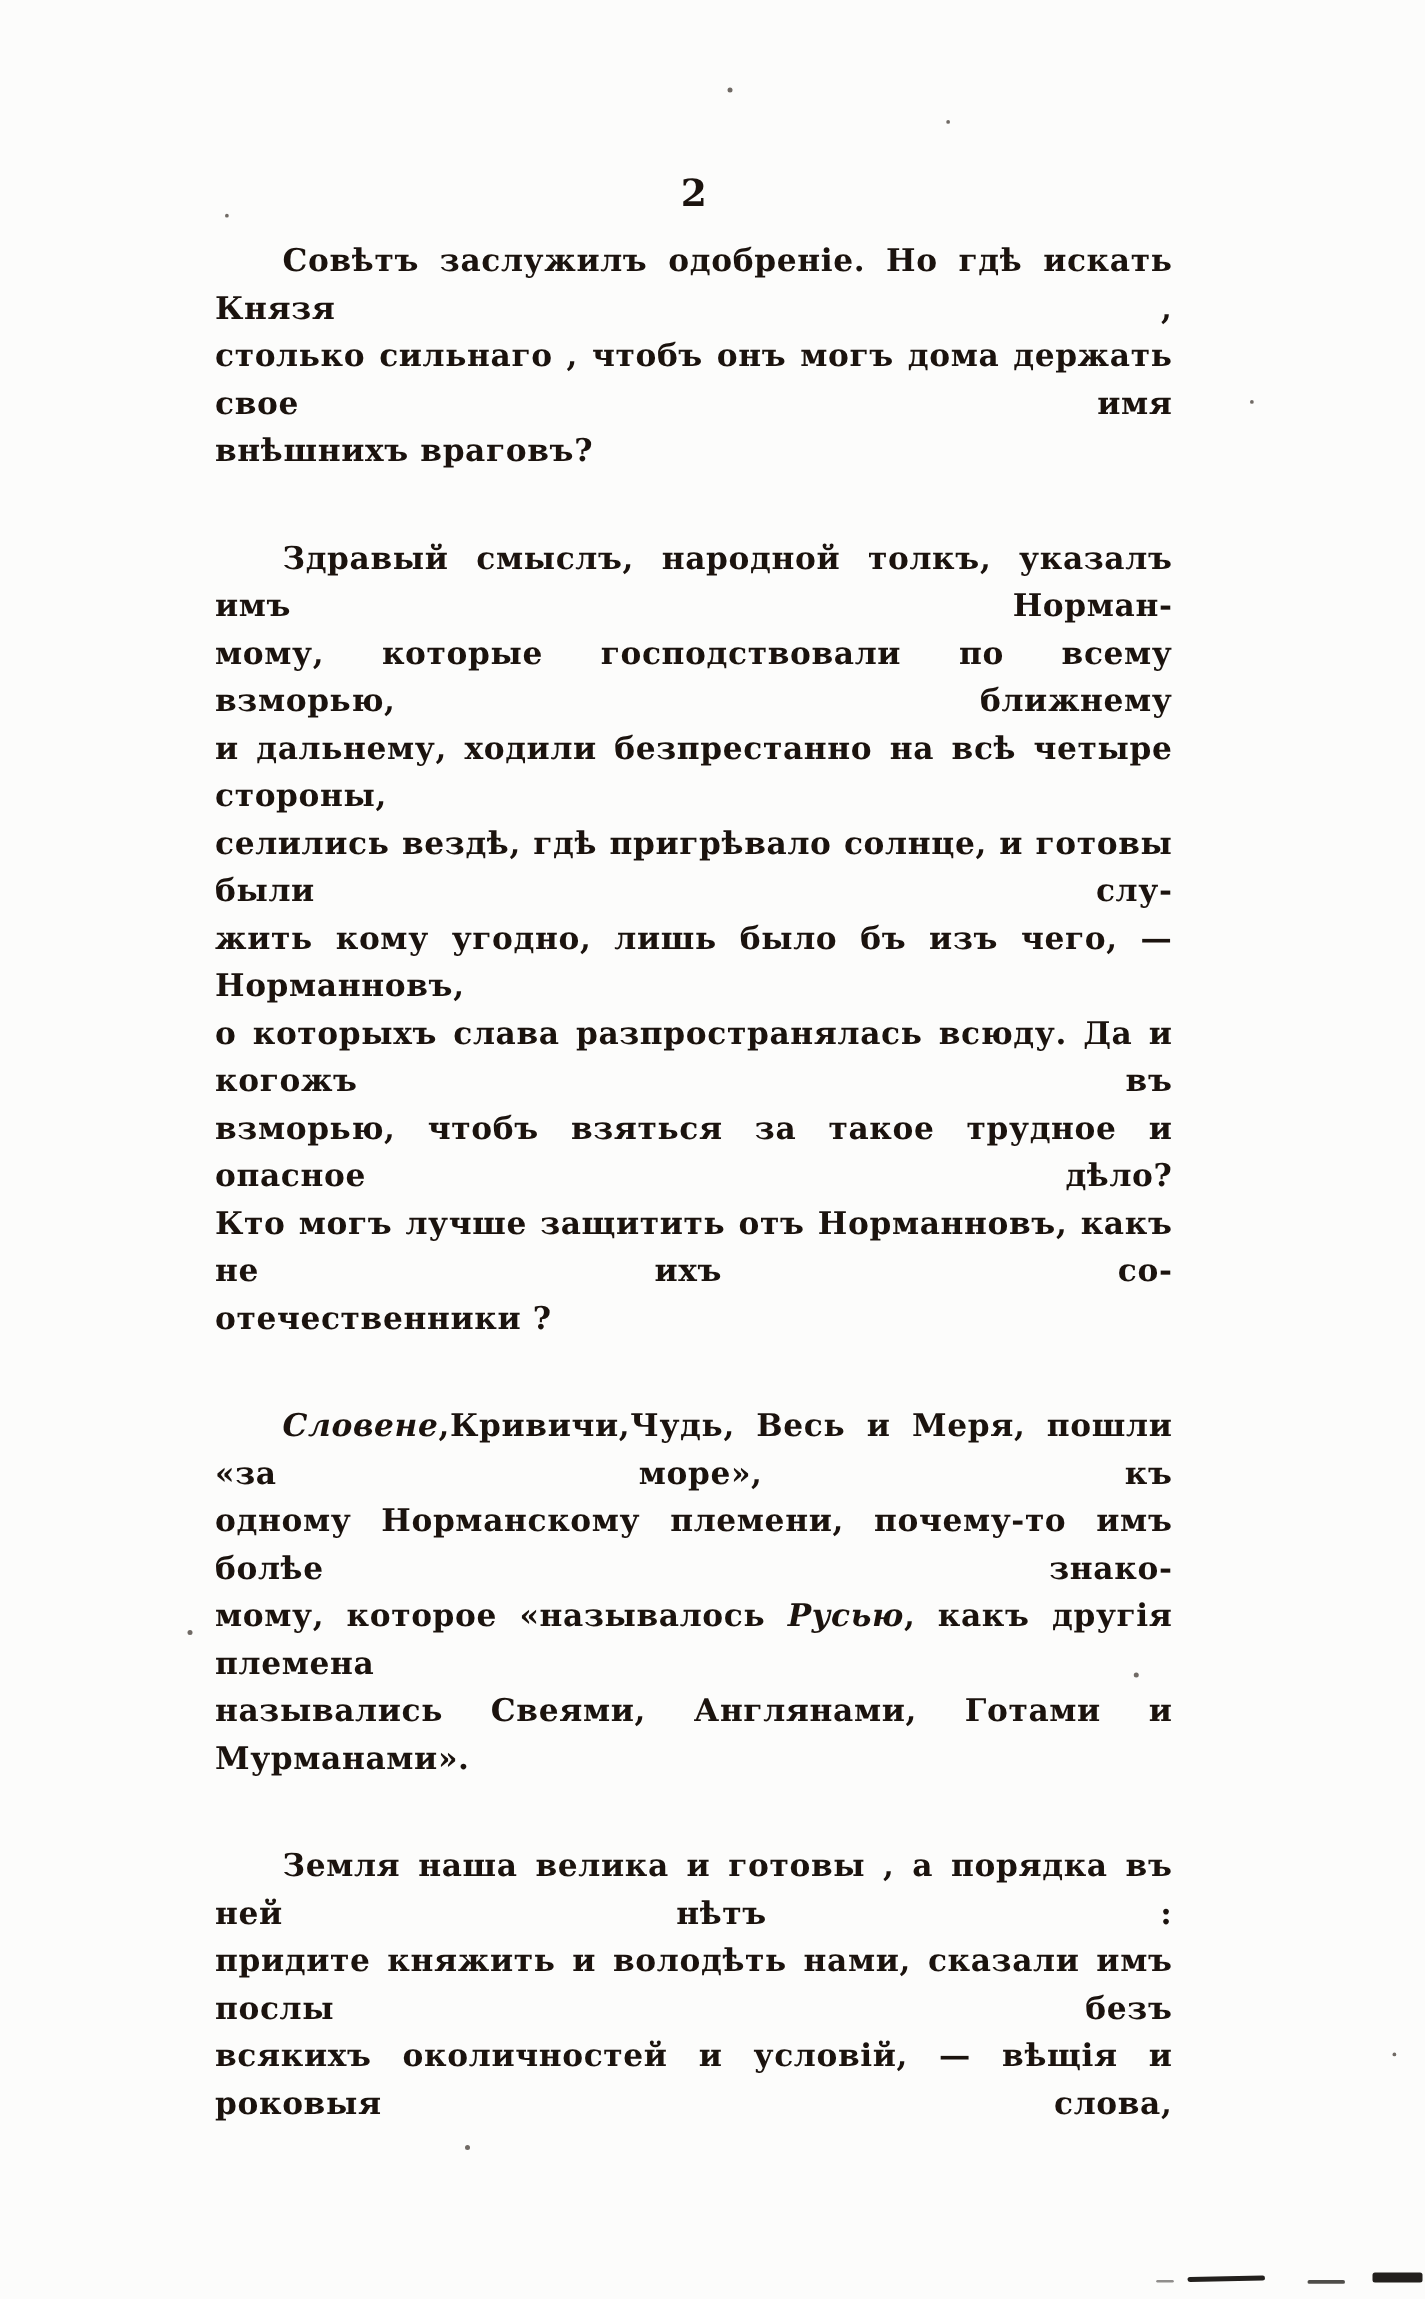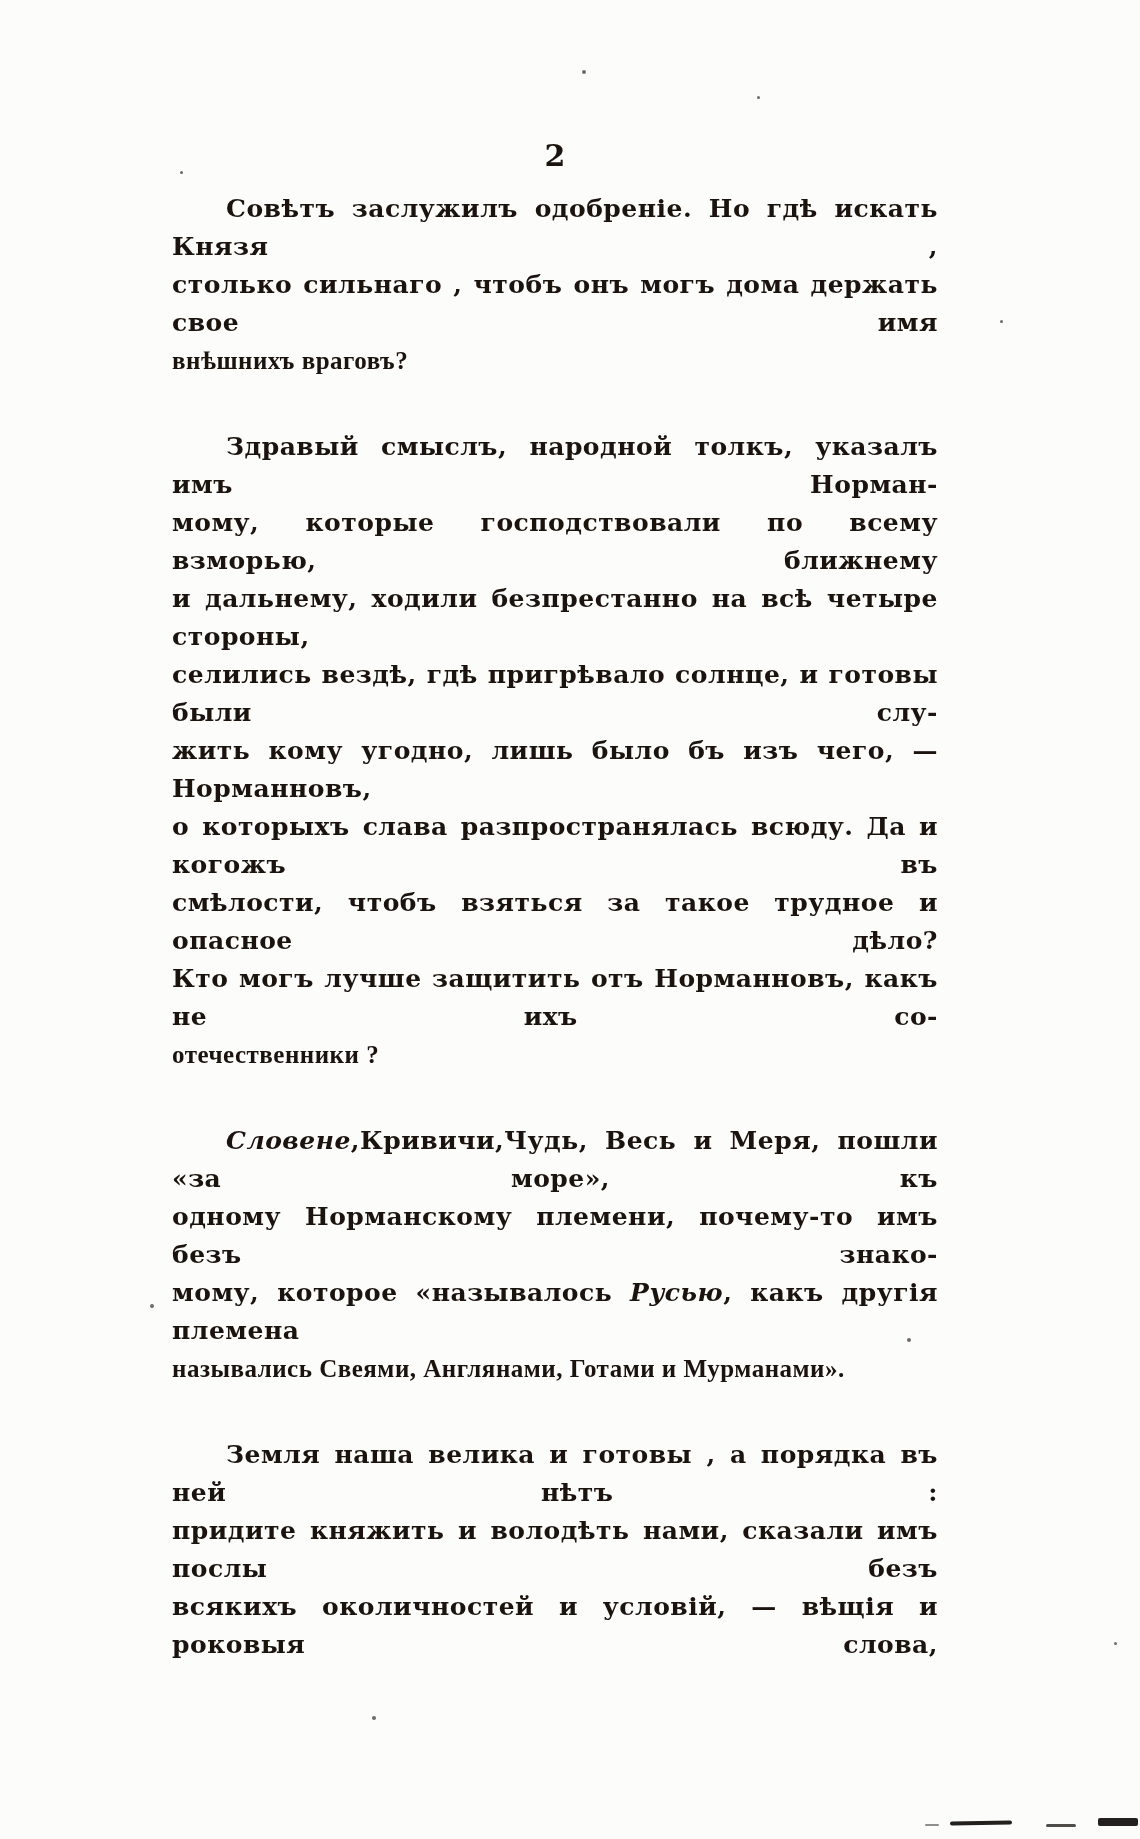--- a/index.html
+++ b/index.html
@@ -40,21 +40,21 @@
     line-height:38px;
   }
   .para:last-child{margin-bottom:0;}
   .line{
     display:block;
     text-align:justify;
     text-align-last:justify;
     white-space:normal;
   }
   .line.first{text-indent:54px;}
-  .line.last{text-align-last:left;font-family:Liberation Serif, serif;}
+  .line.last{text-align-last:left;}
   em{font-style:italic;}
   .speck{
     position:absolute;
     background:#413a33;
     border-radius:50%;
     opacity:.75;
   }
   .smudge{
     position:absolute;
     background:#23201d;
@@ -75,27 +75,27 @@
         <span class="line"><span>столько сильнаго , чтобъ онъ могъ дома держать свое имя</span></span>
         <span class="line last"><span>внѣшнихъ враговъ?</span></span>
       </p>
       <p class="para">
         <span class="line first"><span>Здравый смыслъ, народной толкъ, указалъ имъ Норман-</span></span>
         <span class="line"><span>мому, которые господствовали по всему взморью, ближнему</span></span>
         <span class="line"><span>и дальнему, ходили безпрестанно на всѣ четыре стороны,</span></span>
         <span class="line"><span>селились вездѣ, гдѣ пригрѣвало солнце, и готовы были слу-</span></span>
         <span class="line"><span>жить кому угодно, лишь было бъ изъ чего, — Норманновъ,</span></span>
         <span class="line"><span>о которыхъ слава разпространялась всюду. Да и когожъ въ</span></span>
-        <span class="line"><span>смѣлости, чтобъ взяться за такое трудное и опасное дѣло?</span></span>
+        <span class="line"><span>взморью, чтобъ взяться за такое трудное и опасное дѣло?</span></span>
         <span class="line"><span>Кто могъ лучше защитить отъ Норманновъ, какъ не ихъ со-</span></span>
         <span class="line last"><span>отечественники ?</span></span>
       </p>
       <p class="para">
         <span class="line first"><em>Словене</em><span>,Кривичи,Чудь, Весь и Меря, пошли «за море», къ</span></span>
-        <span class="line"><span>одному Норманскому племени, почему-то имъ безъ знако-</span></span>
+        <span class="line"><span>одному Норманскому племени, почему-то имъ болѣе знако-</span></span>
         <span class="line"><span>мому, которое «называлось </span><em>Русью</em><span>, какъ другія племена</span></span>
         <span class="line last"><span>назывались Свеями, Англянами, Готами и Мурманами».</span></span>
       </p>
       <p class="para">
         <span class="line first"><span>Земля  наша велика и готовы , а порядка въ ней нѣтъ :</span></span>
         <span class="line"><span>придите княжить и володѣть нами,  сказали имъ послы безъ</span></span>
         <span class="line"><span>всякихъ околичностей и условій, — вѣщія и роковыя слова,</span></span>
       </p>
     </div>
 

